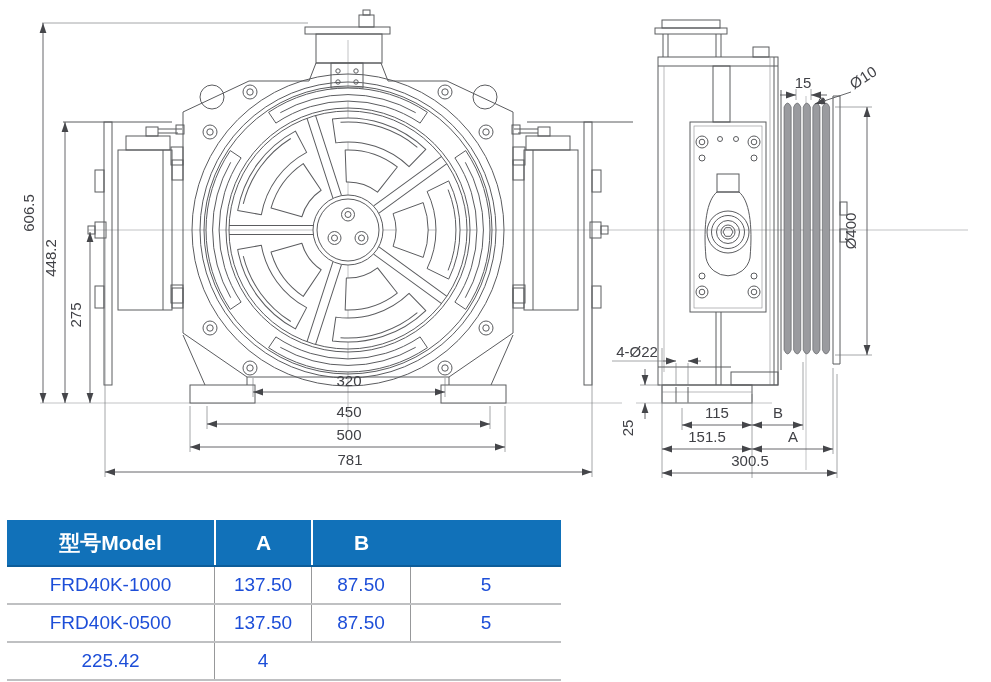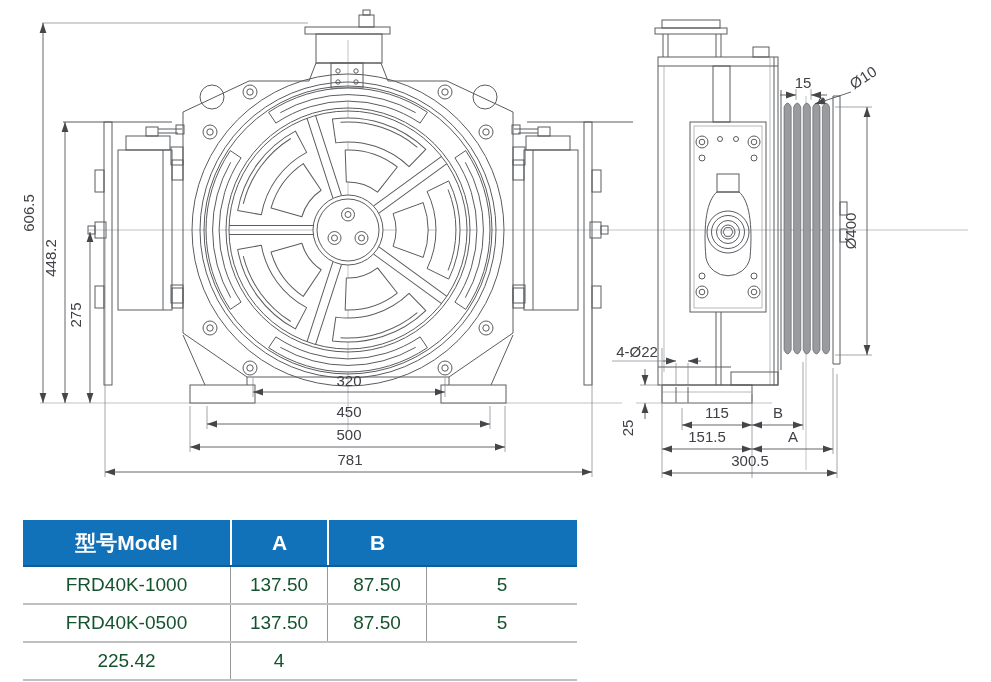--- a/index.html
+++ b/index.html
@@ -9,28 +9,28 @@
   svg .ln{stroke:#5b5c5f;stroke-width:1;fill:none;}
   svg .lnf{stroke:#5b5c5f;stroke-width:1;fill:#fff;}
   svg .thin{stroke:#8a8b8e;stroke-width:.6;fill:none;}
   svg .cl{stroke:#b3b4b6;stroke-width:.8;fill:none;}
   svg .dl{stroke:#55565a;stroke-width:.9;fill:none;}
   svg .xl{stroke:#74757a;stroke-width:.65;fill:none;}
   svg text.dim{font:15px "Liberation Sans","DejaVu Sans",sans-serif;fill:#404146;text-anchor:middle;}
   svg .rib{fill:#9a9b9f;stroke:#5b5c5f;stroke-width:.6;}
   svg .boltc{stroke:#5b5c5f;stroke-width:1;fill:#fff;}
 
-  .tbl{position:absolute;left:23px;top:520px;width:554px;}
+  .tbl{position:absolute;left:7px;top:520px;width:554px;}
   .trow{display:grid;grid-template-columns:207px 97px 99px 151px;box-sizing:border-box;}
   .trow>div{box-sizing:border-box;display:flex;align-items:center;justify-content:center;}
   .thead{height:47px;background:#1171b9;border-bottom:2px solid #0d5d9a;}
   .thead>div{color:#fff;font-weight:bold;font-size:21px;}
   .thead>div+div{border-left:2px solid #fff;}
   .tbody{height:38px;border-bottom:2px solid #bfc0c2;}
-  .tbody>div{color:#14532d;font-size:19px;}
+  .tbody>div{color:#1d4ed8;font-size:19px;}
   .tbody>div+div{border-left:1px solid #97989a;}
 </style>
 </head>
 <body>
 
 <svg id="drawing" width="991" height="515" viewBox="0 0 991 515">
   <defs>
     <marker id="ae" markerUnits="userSpaceOnUse" markerWidth="12" markerHeight="10" refX="11" refY="5" orient="auto">
       <path d="M11,5 L1,1.6 L1,8.4 Z" fill="#45464a"></path>
     </marker>

